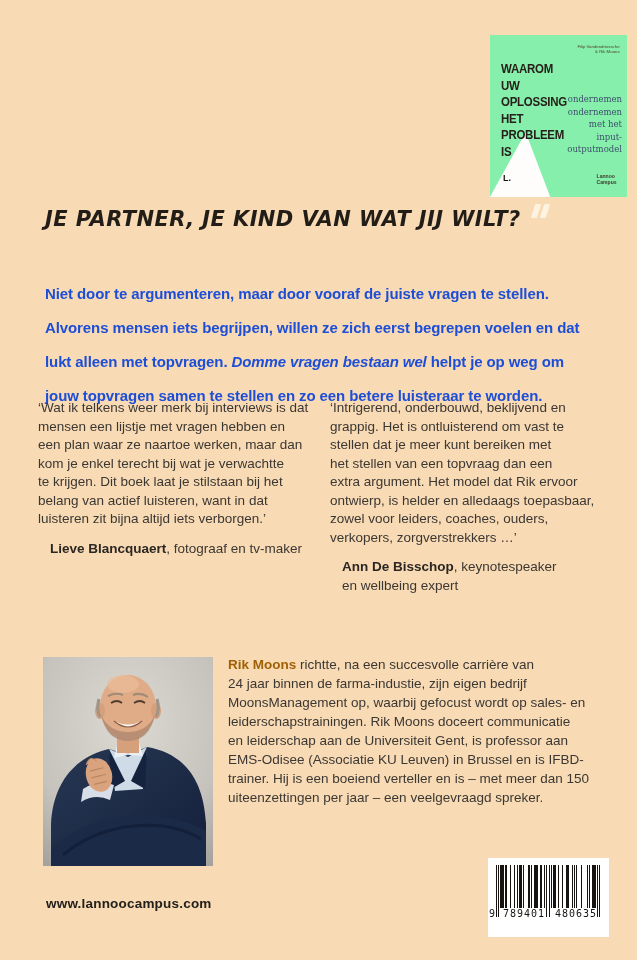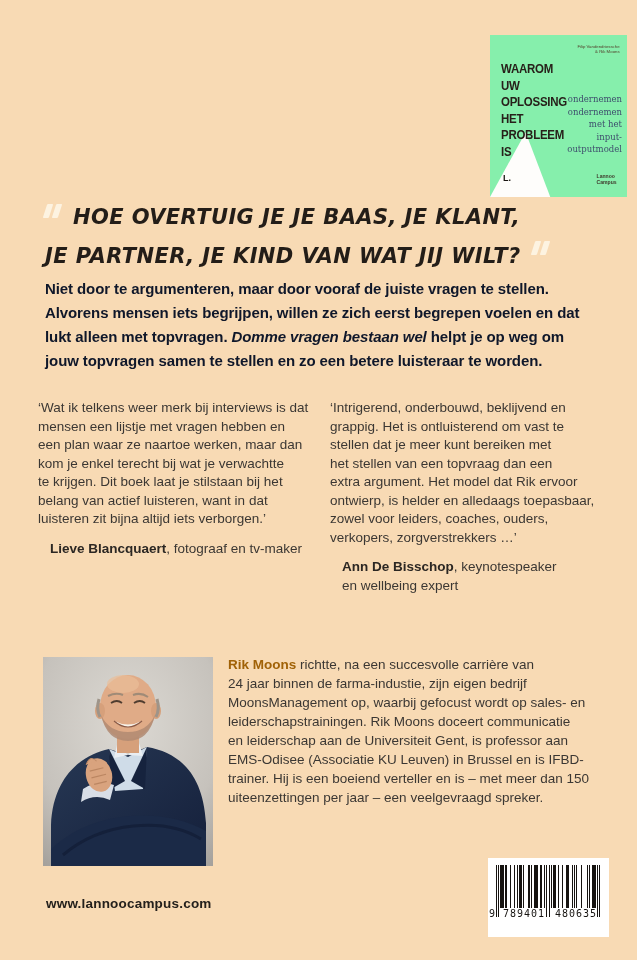--- a/index.html
+++ b/index.html
@@ -30,22 +30,22 @@
   
   .quote{left:45px;top:196px;color:#231d18;font-family:"DejaVu Sans",sans-serif;
          font-weight:bold;font-style:italic;font-size:21px;line-height:31px;letter-spacing:.4px;}
   .qmark{display:inline-block;white-space:nowrap;}
   .qbar{display:inline-block;width:6px;height:14px;background:#fdf3e1;border-radius:1px;
         transform:skewX(-18deg);margin-right:3px;}
   .qopen{margin-right:10px;vertical-align:6px;}
   .qclose{margin-left:12px;vertical-align:8px;}
 
   
-  .intro{left:45px;top:277px;width:560px;font-weight:bold;font-size:15px;line-height:24px;
-         white-space:pre-line;color:#0f172a;letter-spacing:-.1px;}
+  .intro{left:45px;top:277px;width:560px;font-weight:bold;font-size:15px;line-height:34px;
+         white-space:pre-line;color:#1d4ed8;letter-spacing:-.1px;}
   .intro .it{font-style:italic;}
 
   
   .testi{top:399px;font-size:13.5px;line-height:18.5px;color:#3b3733;}
   .testi-left{left:38px;width:292px;}
   .testi-right{left:330px;width:292px;}
   .testi .tq{white-space:pre-line;}
   .testi .attr{margin-top:11px;white-space:pre-line;margin-left:12px;}
   .testi .nm{font-weight:bold;color:#2c2723;}
 
@@ -94,21 +94,20 @@
       <div>outputmodel</div>
     </div>
     <div class="mc-logo-l">L.</div>
     <div class="mc-publisher">
       <div>Lannoo</div>
       <div>Campus</div>
     </div>
   </div>
 
   <div class="abs quote">
-    <div><span class="qmark qopen"><span class="qbar"></span><span class="qbar"></span></span><span>HOE OVERTUIG JE JE BAAS, JE KLANT,</span></div>
     <div><span>JE PARTNER, JE KIND VAN WAT JIJ WILT?</span><span class="qmark qclose"><span class="qbar"></span><span class="qbar"></span></span></div>
   </div>
 
   <div class="abs intro"><span>Niet door te argumenteren, maar door vooraf de juiste vragen te stellen.
 Alvorens mensen iets begrijpen, willen ze zich eerst begrepen voelen en dat
 lukt alleen met topvragen. </span><span class="it">Domme vragen bestaan wel</span><span> helpt je op weg om
 jouw topvragen samen te stellen en zo een betere luisteraar te worden.</span></div>
 
   <div class="abs testi testi-left">
     <div class="tq">‘Wat ik telkens weer merk bij interviews is dat

